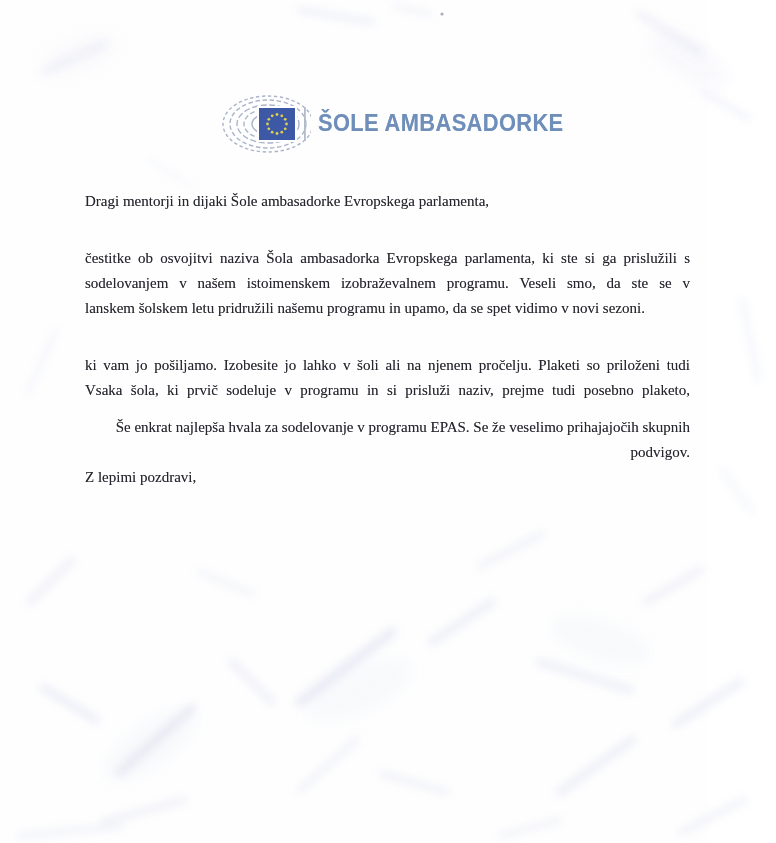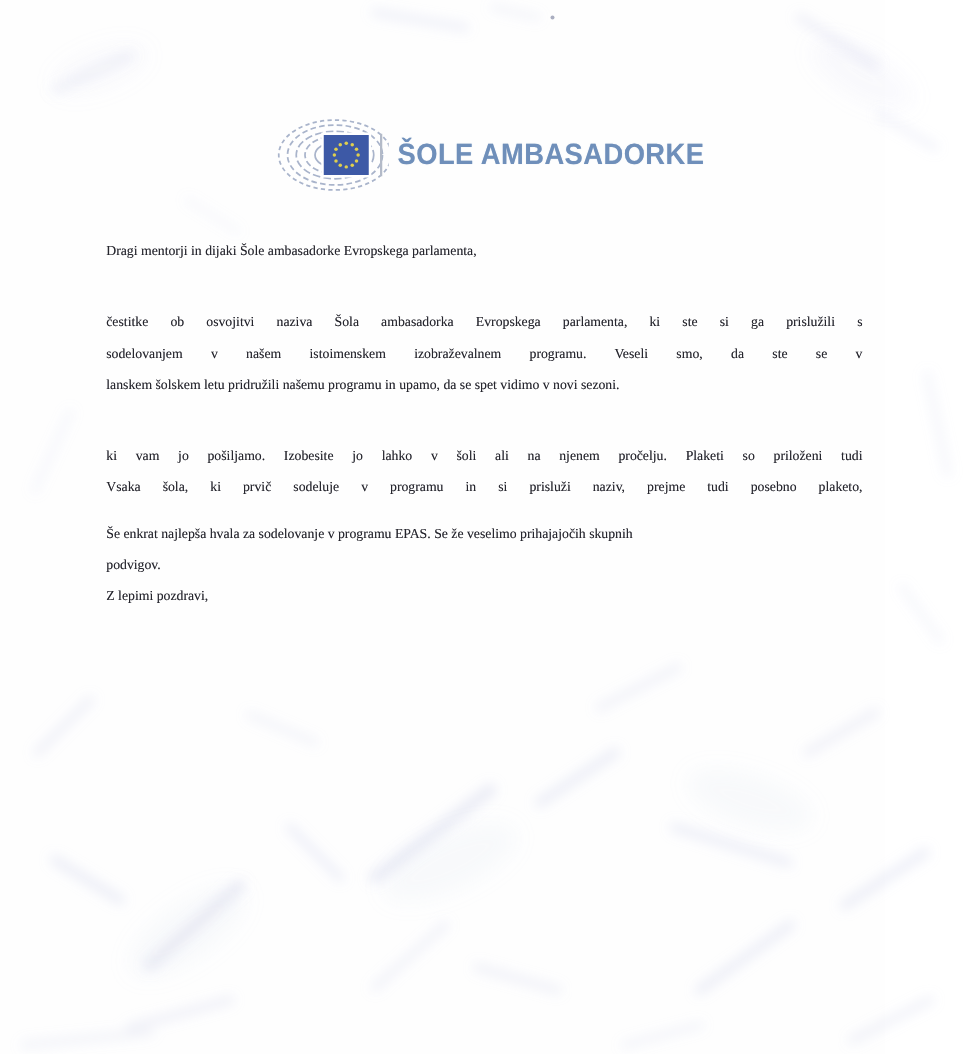--- a/index.html
+++ b/index.html
@@ -34,29 +34,29 @@
     transform:scaleX(0.93);
     transform-origin:left center;
     margin-left:7px;
     white-space:nowrap;
     text-shadow:0 0 0.6px rgba(111,143,186,0.55);
   }
   
   .letter{
     position:absolute;left:85px;top:189px;z-index:2;
     width:605px;
-    font-size:11px;
+    font-size:15px;
     line-height:25px;
     color:#26262e;
     text-shadow:0 0 0.45px rgba(20,20,30,0.4);
   }
   .letter .pline{margin:0;}
   .j{text-align:justify;text-align-last:justify;}
   .mt17{margin-top:32px;}
-  .mt12{margin-top:12px;}
+  .mt12{margin-top:12px;text-align:right;}
   .mt14{margin-top:14px;}
   .mt30{margin-top:30px;}
 </style>
 </head>
 <body>
 
 <div class="page">
 
   <svg class="texture" width="776" height="843" viewBox="0 0 776 843">
     <defs>

